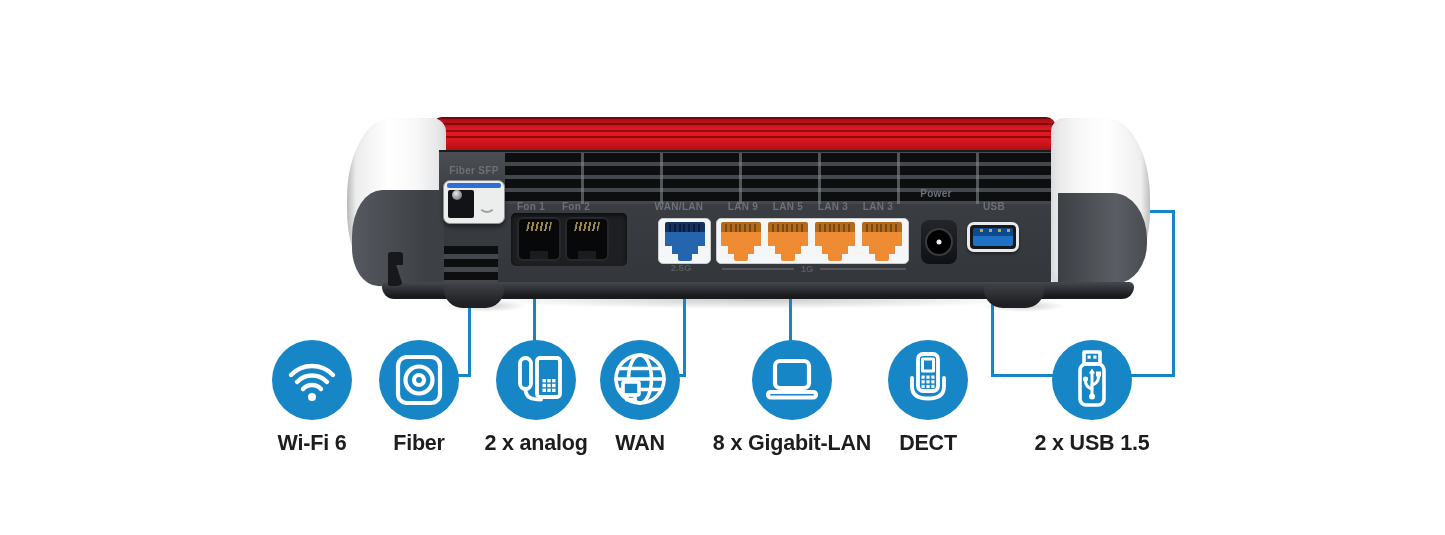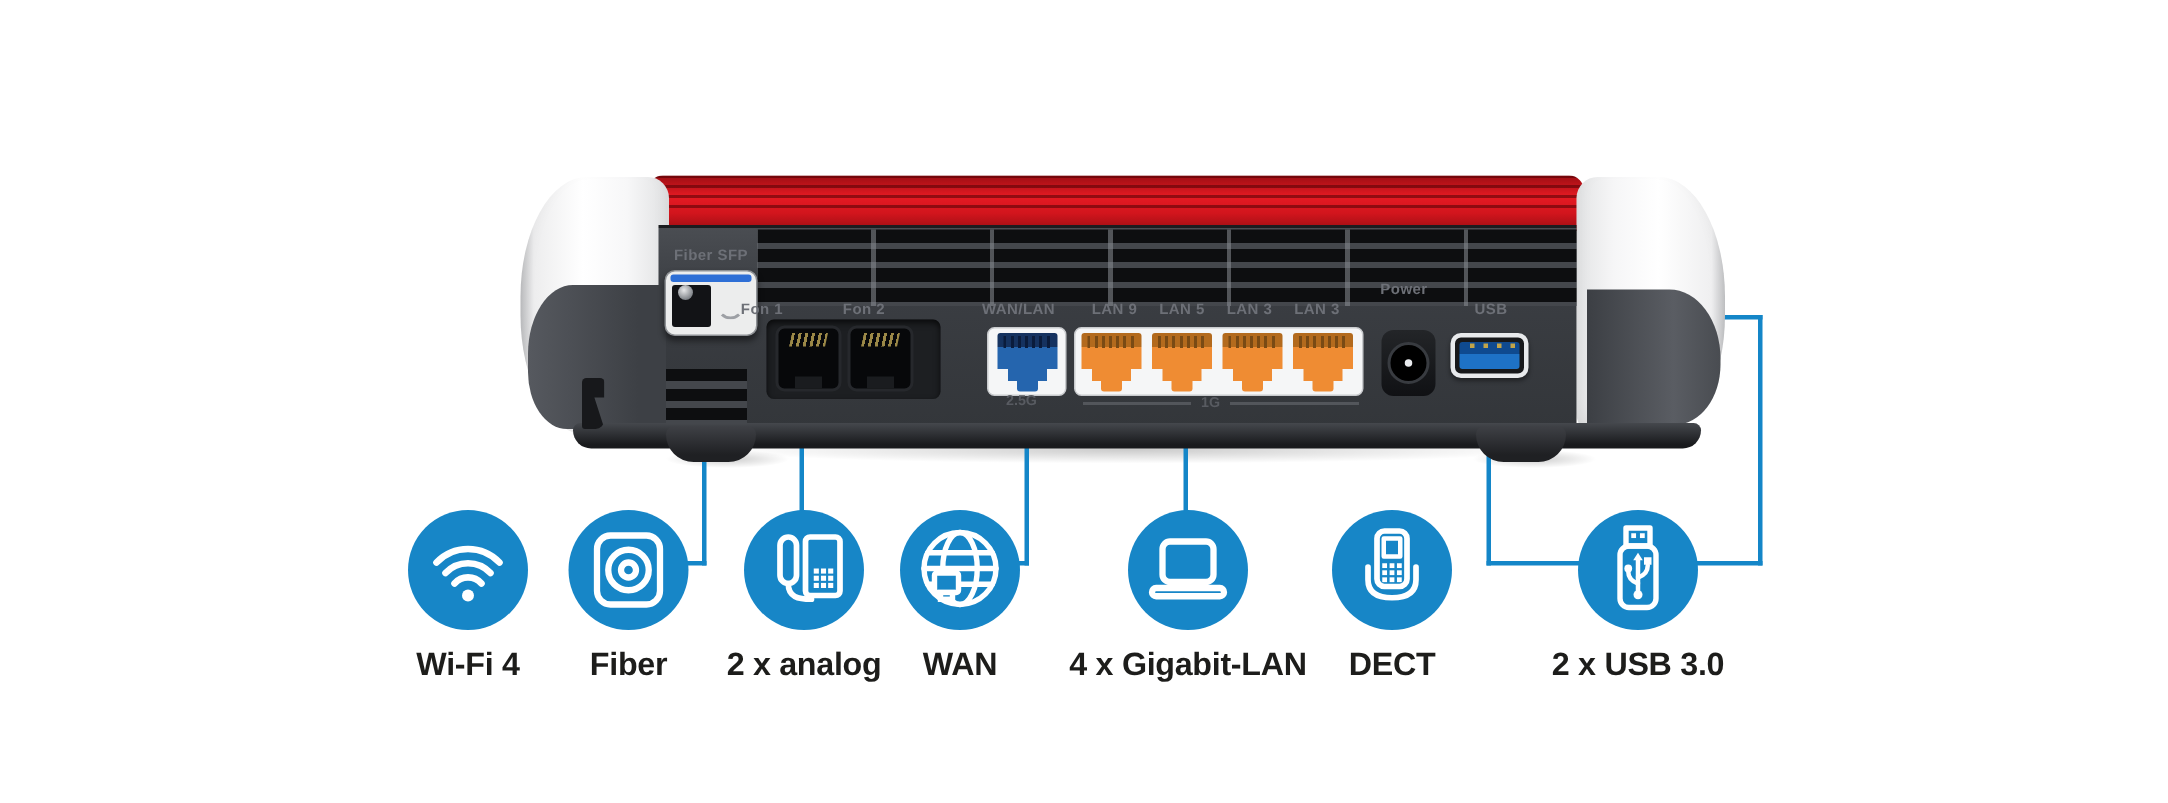--- a/index.html
+++ b/index.html
@@ -154,21 +154,21 @@
   <div class="vents-small"></div>
 
   <div class="portlabel" style="left:474px;top:165px;">Fiber SFP</div>
   <div class="sfp">
     <div class="sfp-blue"></div>
     <div class="sfp-black"></div>
     <div class="sfp-screw"></div>
     <div class="sfp-latch"></div>
   </div>
 
-  <div class="portlabel" style="left:508px;top:201px;">Fon 1</div>
+  <div class="portlabel" style="left:531px;top:201px;">Fon 1</div>
   <div class="portlabel" style="left:576px;top:201px;">Fon 2</div>
   <div class="fonrecess">
     <div class="rj11" style="left:6px;">
       <div class="pins"></div>
       <div class="slot"></div>
     </div>
     <div class="rj11" style="left:54px;">
       <div class="pins"></div>
       <div class="slot"></div>
     </div>
@@ -241,21 +241,21 @@
 
   <div class="feature" style="left:312px;">
     <div class="fcircle">
       <svg width="80" height="80" viewBox="0 0 80 80" fill="none" stroke="#ffffff" stroke-width="4.4" stroke-linecap="round">
         <path d="M 19 35 A 29 29 0 0 1 61 35"></path>
         <path d="M 25 42 A 20.5 20.5 0 0 1 55 42"></path>
         <path d="M 31 49 A 12 12 0 0 1 49 49"></path>
         <circle cx="40" cy="57" r="4" fill="#ffffff" stroke="none"></circle>
       </svg>
     </div>
-    <div class="flabel">Wi-Fi 4</div>
+    <div class="flabel">Wi-Fi 6</div>
   </div>
 
   <div class="feature" style="left:419px;">
     <div class="fcircle">
       <svg width="80" height="80" viewBox="0 0 80 80" fill="none" stroke="#ffffff" stroke-width="4.2" stroke-linecap="round">
         <rect x="19" y="17" width="42" height="46" rx="9"></rect>
         <circle cx="40" cy="40" r="13.5"></circle>
         <circle cx="40" cy="40" r="5"></circle>
       </svg>
     </div>
@@ -299,21 +299,21 @@
     <div class="flabel">WAN</div>
   </div>
 
   <div class="feature" style="left:792px;">
     <div class="fcircle">
       <svg width="80" height="80" viewBox="0 0 80 80" fill="none" stroke="#ffffff" stroke-width="4.2" stroke-linecap="round">
         <rect x="23" y="21" width="34" height="27" rx="5"></rect>
         <rect x="16" y="52" width="48" height="5.5" rx="2.75"></rect>
       </svg>
     </div>
-    <div class="flabel">4 x Gigabit-LAN</div>
+    <div class="flabel">8 x Gigabit-LAN</div>
   </div>
 
   <div class="feature" style="left:928px;">
     <div class="fcircle">
       <svg width="80" height="80" viewBox="0 0 80 80" fill="none" stroke="#ffffff" stroke-width="3.8" stroke-linecap="round" stroke-linejoin="round">
         <rect x="30" y="14" width="20" height="37" rx="5"></rect>
         <rect x="34.5" y="19" width="11" height="12" stroke-width="3"></rect>
         <path d="M 24 38 L 24 46.5 Q 24 58.5 40 58.5 Q 56 58.5 56 46.5 L 56 38"></path>
         <g fill="#ffffff" stroke="none">
           <rect x="33.5" y="35.5" width="3.2" height="3.2"></rect>
@@ -344,16 +344,16 @@
         <path d="M 40 49 C 34 47 33.5 43 33.5 41" stroke-width="3"></path>
         <path d="M 40 45 C 46 43 46.5 39 46.5 37" stroke-width="3"></path>
         <g fill="#ffffff" stroke="none">
           <circle cx="40" cy="56.5" r="3"></circle>
           <circle cx="33.5" cy="39" r="2.6"></circle>
           <rect x="44" y="31.5" width="5" height="5"></rect>
           <path d="M 40 28.5 L 36.8 33.5 H 43.2 Z"></path>
         </g>
       </svg>
     </div>
-    <div class="flabel">2 x USB 3.0</div>
+    <div class="flabel">2 x USB 1.5</div>
   </div>
 
 </div>
 
 </body></html>

